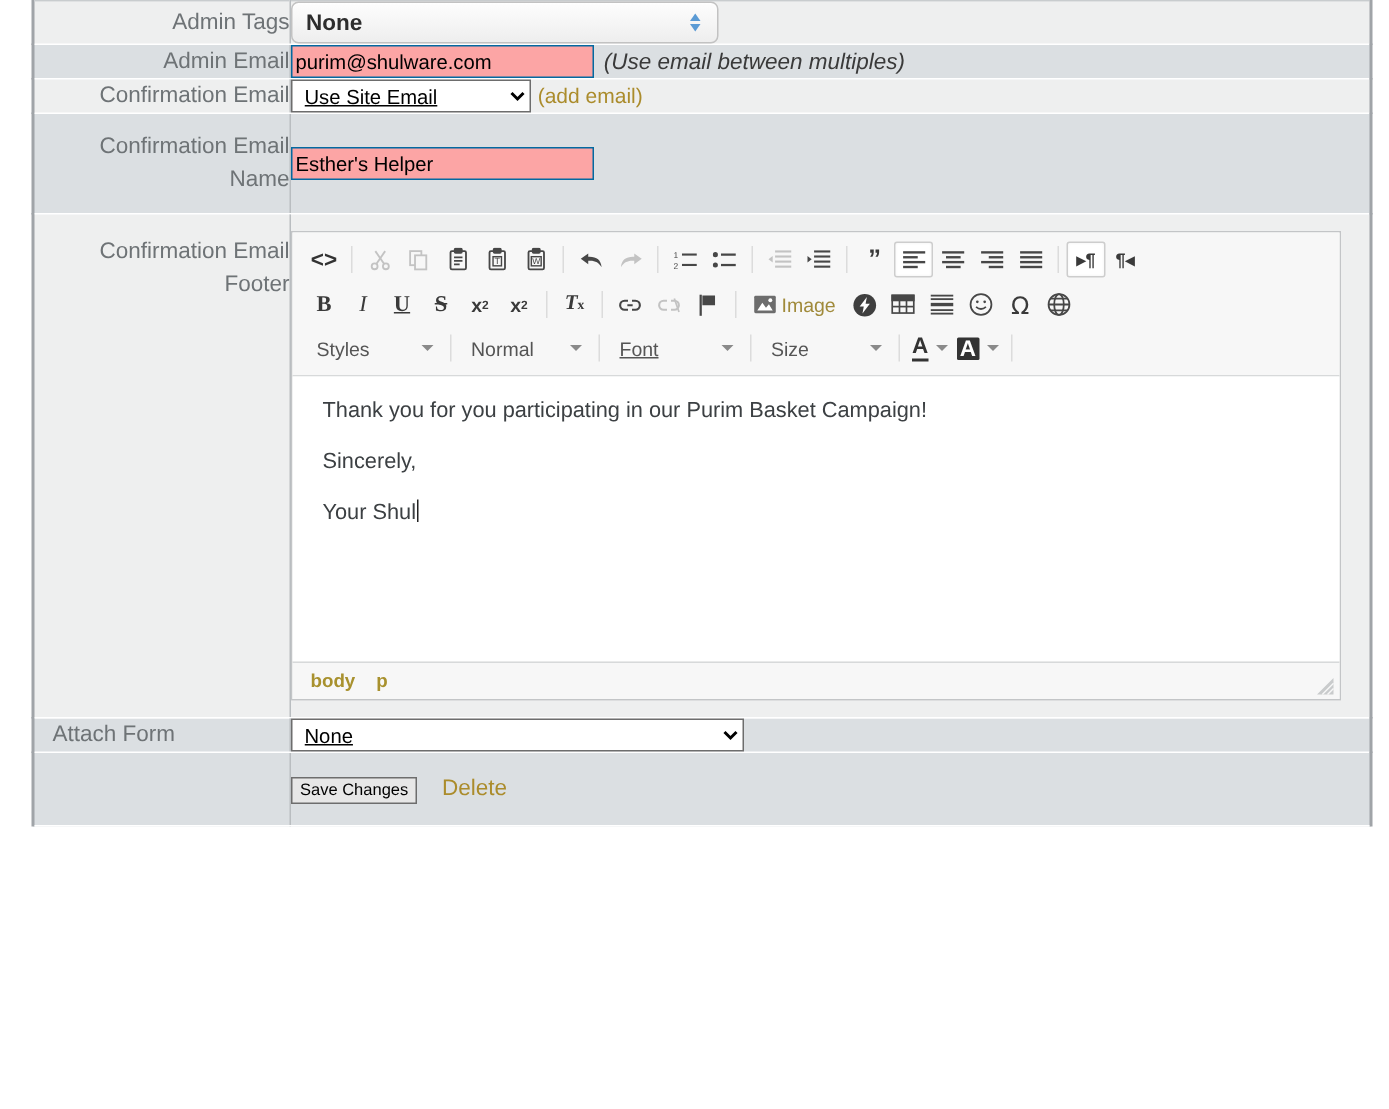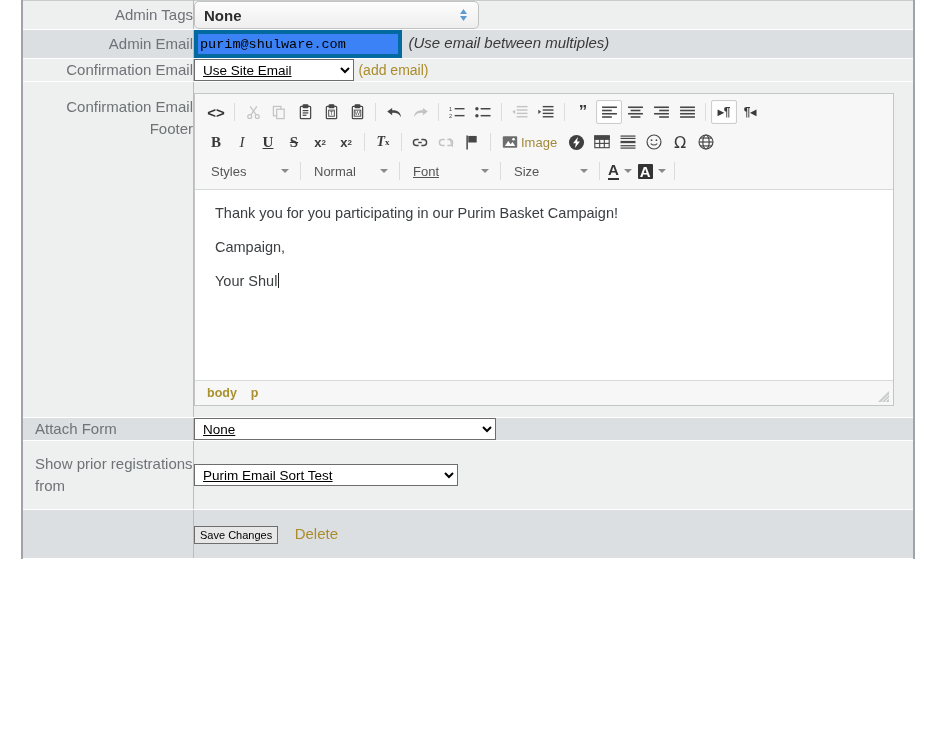--- a/index.html
+++ b/index.html
@@ -79,25 +79,25 @@
     top: 50%;
     transform: translateY(-50%);
     pointer-events: none;
     line-height: 0;
   }
 
   .text-input {
     width: 196px;
     height: 18px;
     padding: 1px 2px;
-    font-family: Liberation Mono, monospace;
+    font-family: Liberation Sans, sans-serif;
     font-size: 13.5px;
     color: #000;
-    background: #3b82f6;
-    border: 4px solid #0369a1;
+    background: #fca5a5;
+    border: 1px solid #0369a1;
     border-radius: 0;
     outline: none;
   }
   .text-input.wide { width: 196px; }
 
   .plain-select {
     height: 22px;
     font-family: "Liberation Sans", sans-serif;
     font-size: 13.5px;
     color: #000;
@@ -320,20 +320,26 @@
       <tr class="row-odd">
         <td class="cell-label">Confirmation Email</td>
         <td class="cell-field">
           <select class="plain-select w-conf">
             <option>Use Site Email</option>
           </select>
           <span class="gold-link">(add email)</span>
         </td>
       </tr>
 
+      <tr class="row-even">
+        <td class="cell-label" style="height:66px">Confirmation Email Name</td>
+        <td class="cell-field">
+          <input class="text-input wide" type="text" value="Esther's Helper" style="">
+        </td>
+      </tr>
 
       <tr class="row-odd">
         <td class="cell-label topal">Confirmation Email Footer</td>
         <td class="cell-field" style="padding-top:11px;padding-bottom:11px">
 
           <div class="editor">
 
             <div class="editor-toolbar">
 
               <div class="tb-row">
@@ -585,21 +591,21 @@
                 <div class="color-btn">
                   <span class="glyph boxed">A</span>
                   <span class="caret"></span>
                 </div>
                 <div class="tb-sep"></div>
               </div>
             </div>
 
             <div class="editor-body">
               <p>Thank you for you participating in our Purim Basket Campaign!</p>
-              <p>Campaign,</p>
+              <p>Sincerely,</p>
               <p><span>Your Shul</span><span class="caret-bar"></span></p>
             </div>
 
             <div class="editor-footer">
               <span class="path-item">body</span>
               <span class="path-item">p</span>
               <span class="resize-grip">
                 <svg width="14" height="14" viewBox="0 0 14 14">
                   <polygon points="13,2 13,13 2,13" fill="#c9cbcc"></polygon>
                   <line x1="5.5" y1="13" x2="13" y2="5.5" stroke="#f7f7f7" stroke-width="1"></line>
@@ -613,28 +619,20 @@
 
       <tr class="row-even">
         <td class="cell-label left">Attach Form</td>
         <td class="cell-field">
           <select class="plain-select w-attach">
             <option>None</option>
           </select>
         </td>
       </tr>
 
-      <tr class="row-odd">
-        <td class="cell-label left" style="height:68px">Show prior registrations from</td>
-        <td class="cell-field">
-          <select class="plain-select w-prior">
-            <option>Purim Email Sort Test</option>
-          </select>
-        </td>
-      </tr>
 
       <tr class="row-even">
         <td class="cell-label" style="height:48px"></td>
         <td class="cell-field">
           <button class="btn-save">Save Changes</button>
           <span class="gold-link" style="margin-left:12px;font-size:15px;">Delete</span>
         </td>
       </tr>
 
     </tbody>

